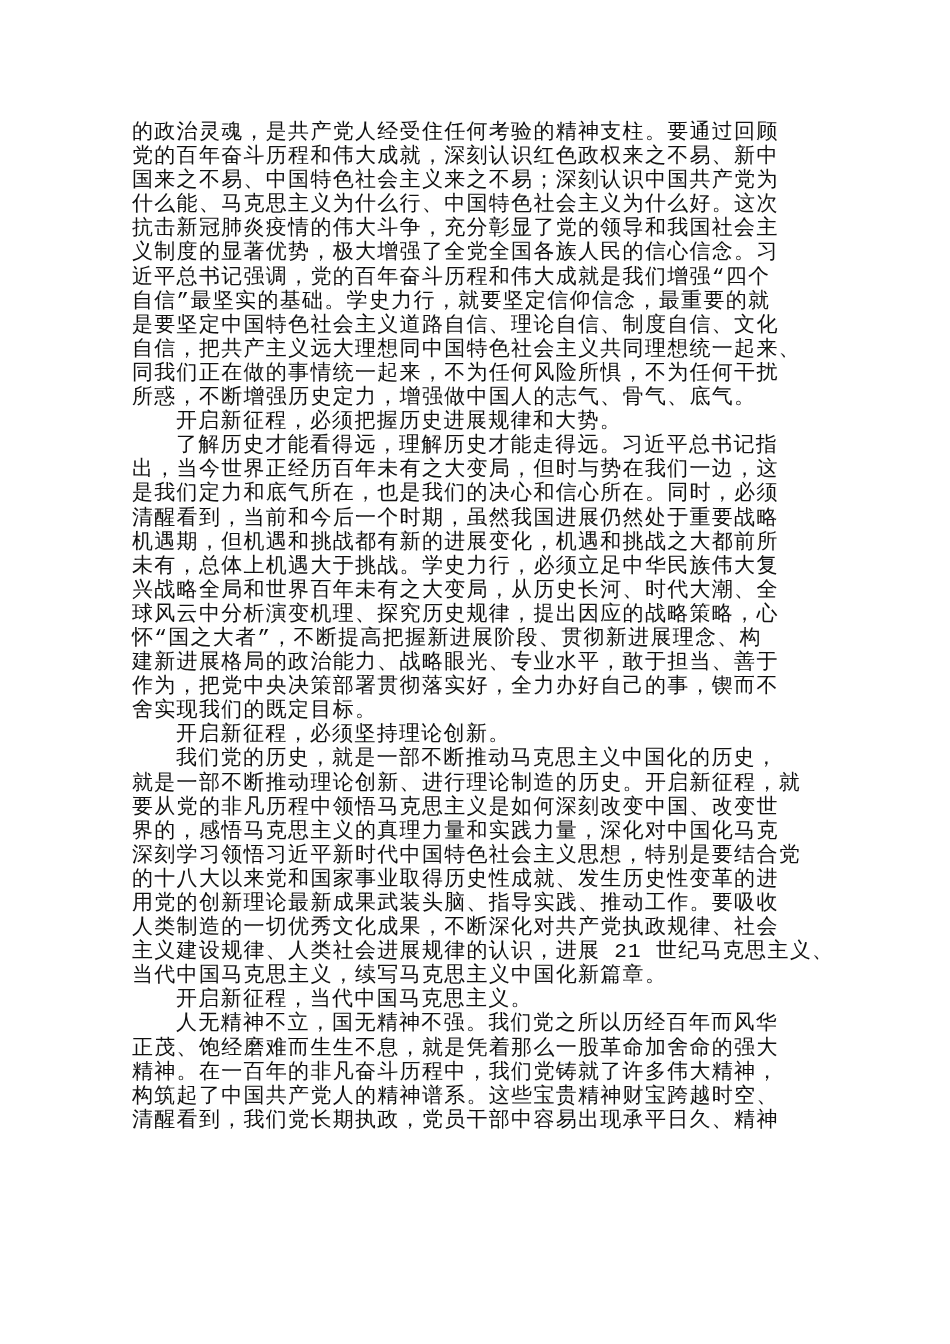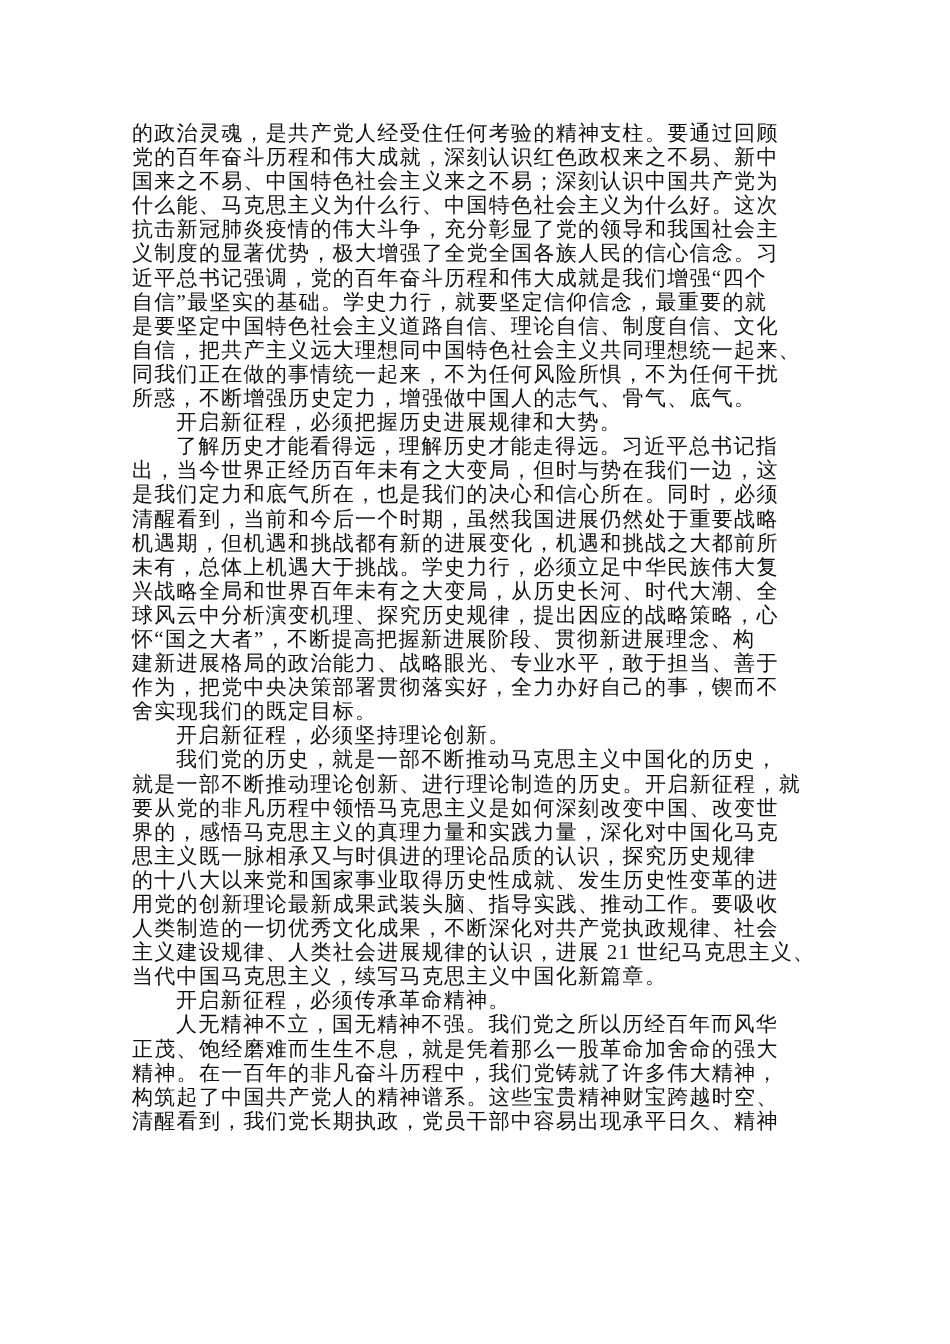--- a/index.html
+++ b/index.html
@@ -2,21 +2,21 @@
 <html><head>
   <meta charset="utf-8">
   <style>
     html, body { margin: 0; padding: 0; background: #ffffff; }
     body { width: 950px; height: 1344px; position: relative; overflow: hidden; }
     .page {
       position: absolute;
       left: 132px;
       top: 121px;
       width: 680px;
-      font-family: Liberation Serif, serif;
+      font-family: Liberation Mono, monospace;
       font-size: 21px;
       color: #111111;
     }
     .line {
       display: block;
       height: 24.1px;
       line-height: 24.1px;
       white-space: nowrap;
       letter-spacing: 1.3px;
     }
@@ -49,25 +49,25 @@
     <div class="line">球风云中分析演变机理、探究历史规律，提出因应的战略策略，心</div>
     <div class="line">怀“国之大者”，不断提高把握新进展阶段、贯彻新进展理念、构</div>
     <div class="line">建新进展格局的政治能力、战略眼光、专业水平，敢于担当、善于</div>
     <div class="line">作为，把党中央决策部署贯彻落实好，全力办好自己的事，锲而不</div>
     <div class="line">舍实现我们的既定目标。</div>
     <div class="line indent">开启新征程，必须坚持理论创新。</div>
     <div class="line indent">我们党的历史，就是一部不断推动马克思主义中国化的历史，</div>
     <div class="line">就是一部不断推动理论创新、进行理论制造的历史。开启新征程，就</div>
     <div class="line">要从党的非凡历程中领悟马克思主义是如何深刻改变中国、改变世</div>
     <div class="line">界的，感悟马克思主义的真理力量和实践力量，深化对中国化马克</div>
-    <div class="line">思主义既一脉相承又与时俱进的理论品质的认识，探究历史规律</div>
+    <div class="line">深刻学习领悟习近平新时代中国特色社会主义思想，特别是要结合党</div>
     <div class="line">的十八大以来党和国家事业取得历史性成就、发生历史性变革的进</div>
     <div class="line">用党的创新理论最新成果武装头脑、指导实践、推动工作。要吸收</div>
     <div class="line">人类制造的一切优秀文化成果，不断深化对共产党执政规律、社会</div>
     <div class="line">主义建设规律、人类社会进展规律的认识，进展 21 世纪马克思主义、</div>
     <div class="line">当代中国马克思主义，续写马克思主义中国化新篇章。</div>
-    <div class="line indent">开启新征程，必须传承革命精神。</div>
+    <div class="line indent">开启新征程，当代中国马克思主义。</div>
     <div class="line indent">人无精神不立，国无精神不强。我们党之所以历经百年而风华</div>
     <div class="line">正茂、饱经磨难而生生不息，就是凭着那么一股革命加舍命的强大</div>
     <div class="line">精神。在一百年的非凡奋斗历程中，我们党铸就了许多伟大精神，</div>
     <div class="line">构筑起了中国共产党人的精神谱系。这些宝贵精神财宝跨越时空、</div>
     <div class="line">清醒看到，我们党长期执政，党员干部中容易出现承平日久、精神</div>
   </div>
 
 </body></html>

